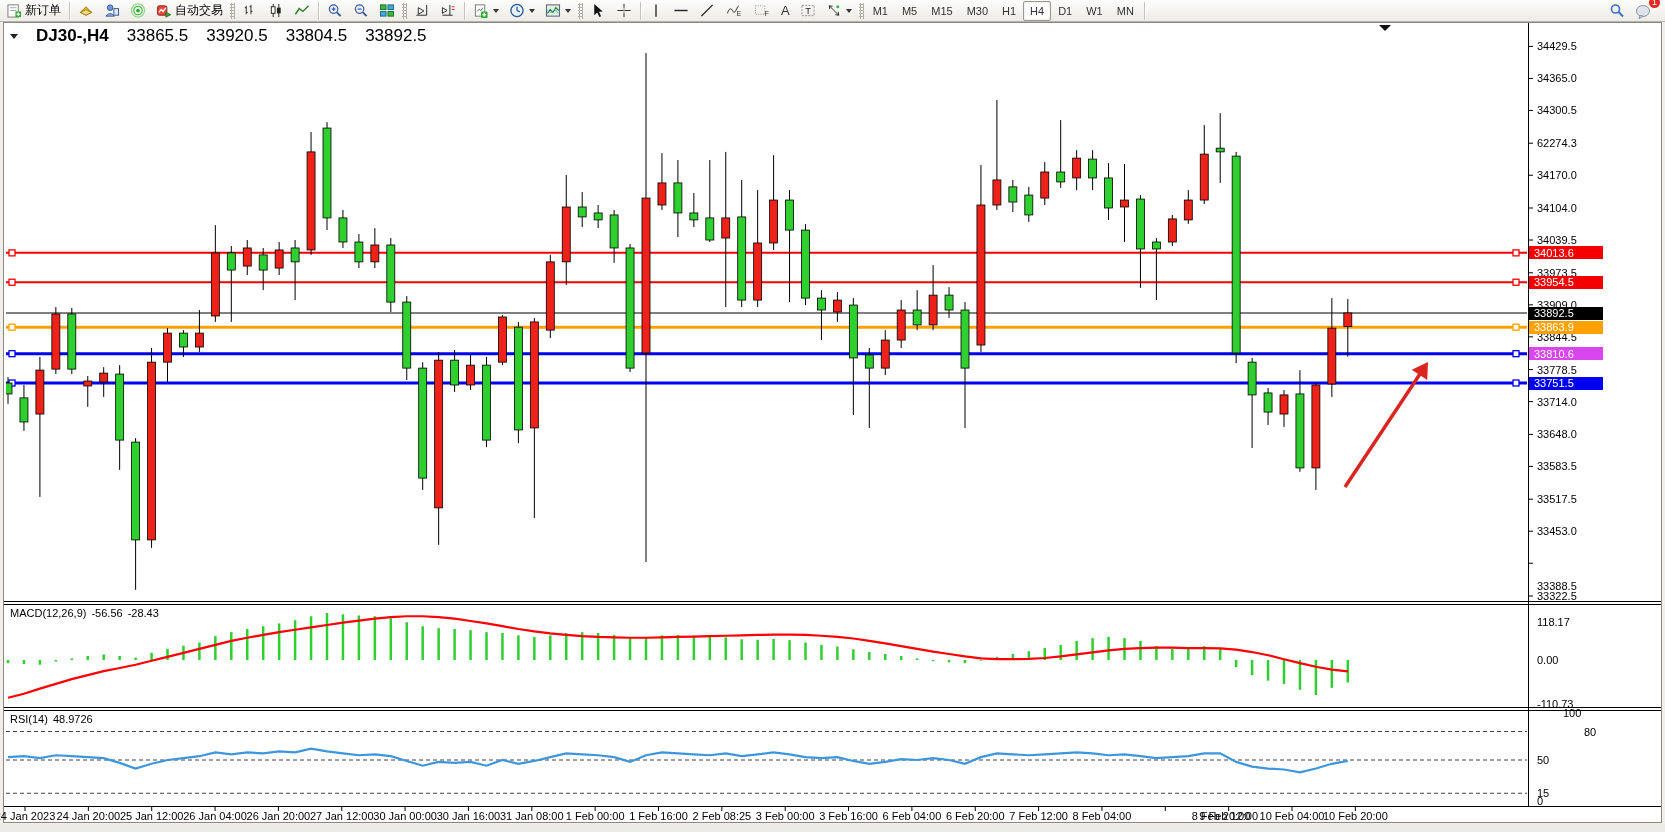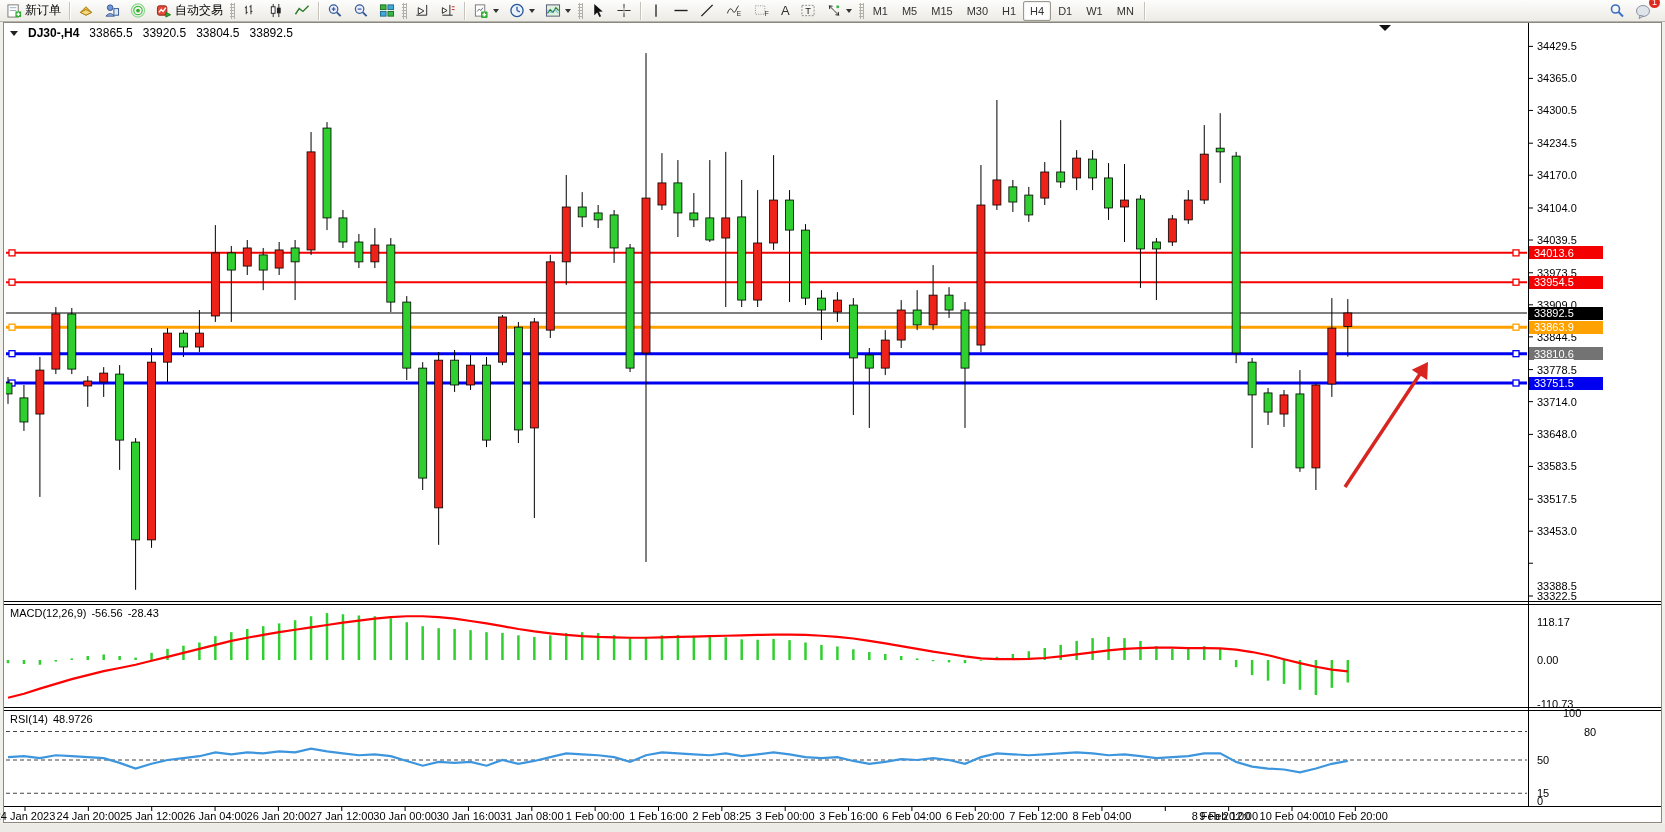--- a/index.html
+++ b/index.html
@@ -23,21 +23,21 @@
       background:#e02a20;color:#fff;font-size:9px;display:flex;align-items:center;justify-content:center}
   
   .chart-window{position:absolute;left:3px;top:22px;width:1659px;height:801px;
       background:#fff;border:1px solid #8a887f;box-sizing:border-box}
   .blk{position:absolute;background:#000}
   .plot-surface{position:absolute;background:transparent}
   .bottom-strip{position:absolute;left:0;top:824px;width:1665px;height:8px;background:#ecebe5}
   
   #overlay{position:absolute;left:0;top:0;width:1665px;height:832px;pointer-events:none;z-index:20}
   
-  .chart-title{position:absolute;left:10px;top:26px;font-size:12px;display:flex;gap:10px;
+  .chart-title{position:absolute;left:10px;top:26px;font-size:17px;display:flex;gap:18px;
       align-items:center;z-index:25}
   .tri-down{width:0;height:0;border-left:4px solid transparent;border-right:4px solid transparent;
       border-top:5px solid #222}
   .panel-title{position:absolute;font-size:11px;z-index:25;display:flex;gap:5px}
   .ptick{position:absolute;left:1537px;font-size:11px;z-index:25}
   .ptag{position:absolute;left:1529px;width:74px;height:13px;font-size:11px;color:#fff;
       display:flex;align-items:center;padding-left:5px;z-index:26;box-sizing:border-box}
   .tlabel{position:absolute;top:810px;font-size:11px;transform:translateX(-50%);
       white-space:nowrap;z-index:25}
   .itick{position:absolute;font-size:11px;z-index:25}
@@ -630,40 +630,40 @@
     <line x1="1101.95" y1="806" x2="1101.95" y2="811" stroke="#000"></line>
     <line x1="1165.3" y1="806" x2="1165.3" y2="811" stroke="#000"></line>
     <line x1="1228.65" y1="806" x2="1228.65" y2="811" stroke="#000"></line>
     <line x1="1292" y1="806" x2="1292" y2="811" stroke="#000"></line>
     <line x1="1355.3500000000001" y1="806" x2="1355.3500000000001" y2="811" stroke="#000"></line>
   </svg>
 
 <div class="ptick" style="top: 40.3795px;">34429.5</div>
 <div class="ptick" style="top: 72.4038px;">34365.0</div>
 <div class="ptick" style="top: 104.428px;">34300.5</div>
-<div class="ptick" style="top: 137.197px;">34234.5</div>
+<div class="ptick" style="top: 137.197px;">62274.3</div>
 <div class="ptick" style="top: 169.221px;">34170.0</div>
 <div class="ptick" style="top: 201.99px;">34104.0</div>
 <div class="ptick" style="top: 234.014px;">34039.5</div>
 <div class="ptick" style="top: 266.784px;">33973.5</div>
 <div class="ptick" style="top: 298.808px;">33909.0</div>
 <div class="ptick" style="top: 330.832px;">33844.5</div>
 <div class="ptick" style="top: 363.601px;">33778.5</div>
 <div class="ptick" style="top: 395.625px;">33714.0</div>
 <div class="ptick" style="top: 428.394px;">33648.0</div>
 <div class="ptick" style="top: 460.418px;">33583.5</div>
 <div class="ptick" style="top: 493.188px;">33517.5</div>
 <div class="ptick" style="top: 525.212px;">33453.0</div>
 <div class="ptick" style="top: 580px;">33388.5</div>
 <div class="ptick" style="top: 590.005px;">33322.5</div>
 <div class="ptag" style="top: 246.374px; background: rgb(245, 0, 0);">34013.6</div>
 <div class="ptag" style="top: 275.717px; background: rgb(245, 0, 0);">33954.5</div>
 <div class="ptag" style="top: 306.5px; background: rgb(0, 0, 0);">33892.5</div>
 <div class="ptag" style="top: 320.7px; background: rgb(255, 162, 0);">33863.9</div>
-<div class="ptag" style="top: 347.163px; background: #737373; text-decoration: underline;">33810.6</div>
+<div class="ptag" style="top: 347.163px; background: #d946ef;">33810.6</div>
 <div class="ptag" style="top: 376.507px; background: rgb(0, 0, 240);">33751.5</div>
 <div class="itick" style="left: 1537px; top: 616px;">118.17</div>
 <div class="itick" style="left: 1537px; top: 654px;">0.00</div>
 <div class="itick" style="left: 1537px; top: 698.037px;">-110.73</div>
 <div class="itick" style="left: 1537px; top: 706.5px; margin-left: 26px;">100</div>
 <div class="itick" style="left: 1537px; top: 725.5px; padding-left: 47px;">80</div>
 <div class="itick" style="left: 1537px; top: 754px;">50</div>
 <div class="itick" style="left: 1537px; top: 787.25px;">15</div>
 <div class="itick" style="left: 1537px; top: 795px;">0</div>
 <div class="tlabel" style="left: 25px;">24 Jan 2023</div>

